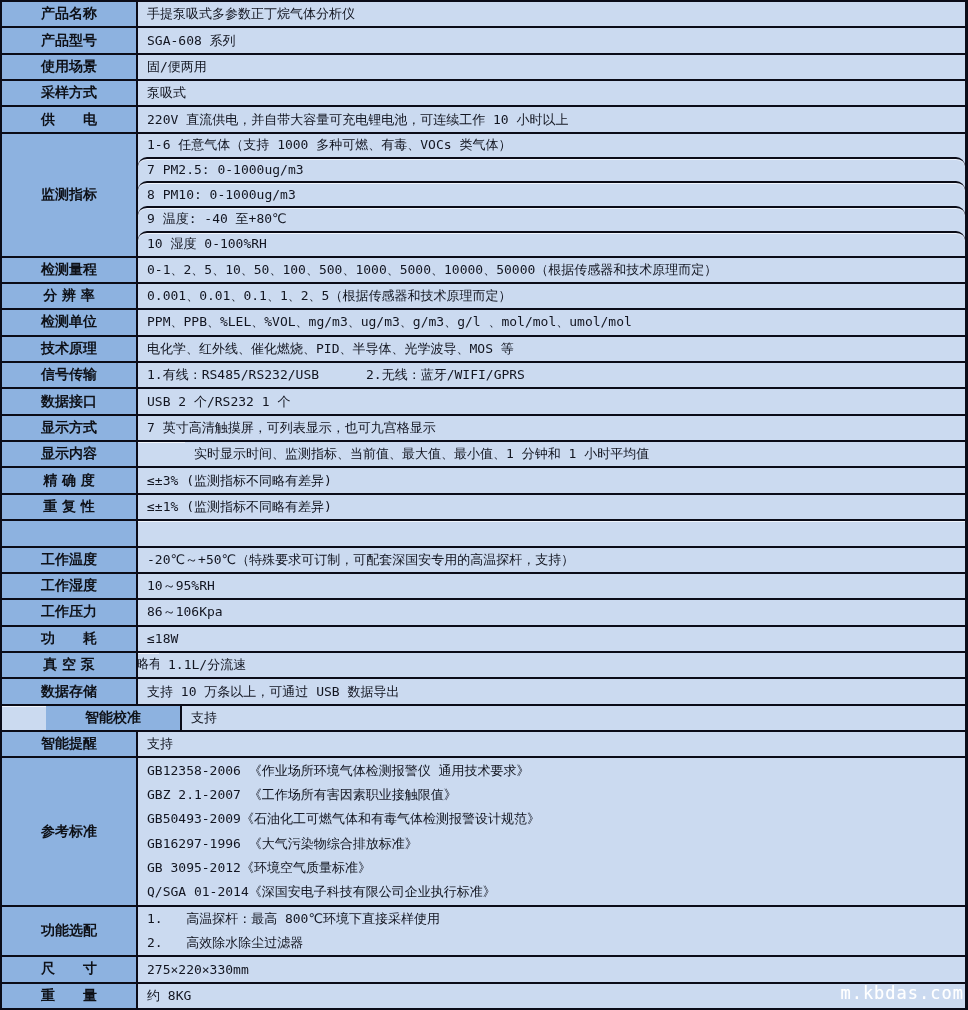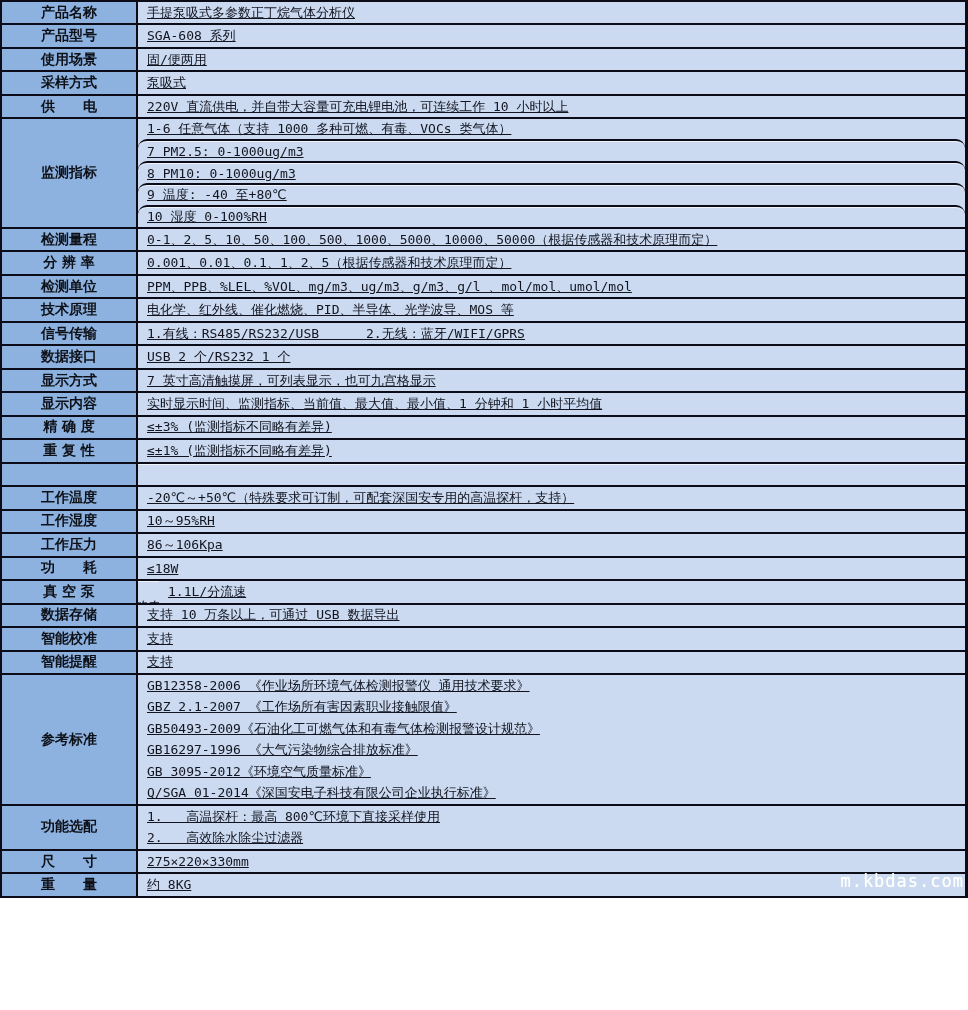--- a/index.html
+++ b/index.html
@@ -3,21 +3,21 @@
 <meta charset="utf-8">
 <style>
   html,body{margin:0;padding:0;background:#ffffff;}
   body{
     width:968px;height:1010px;overflow:hidden;
     font-family:"DejaVu Sans","Liberation Sans",sans-serif;
   }
   .spec-table{
     position:relative;
     box-sizing:border-box;
-    width:968px;height:898px;
+    width:968px;height:1010px;
     border:2px solid #0b0c18;
     border-right-width:3px;
     display:flex;flex-direction:column;
     background:#cbdaf0;
   }
   .row{
     display:flex;
     border-top:2px solid #0b0c18;
     box-shadow:inset 0 1px 0 rgba(248,250,255,.8);
     min-height:0;
@@ -34,21 +34,20 @@
   .value-cell{
     flex:1;display:flex;flex-direction:column;
     background:#cbdaf0;min-width:0;
   }
   .v-line{
     flex:1;display:flex;align-items:center;
     padding:0 10px 0 9px;
     font-family:"DejaVu Sans Mono","Liberation Mono","DejaVu Sans",monospace;
     font-size:13px;color:#121520;
     white-space:pre-wrap;
-    text-decoration:underline;
   }
   .divided .v-line + .v-line{
     border-top:2px solid #0b0c18;
     box-shadow:inset 0 1px 0 rgba(248,250,255,.8);
     border-radius:9px;
   }
   .watermark{
     position:absolute;right:1px;bottom:5px;
     font-family:"DejaVu Sans Mono","Liberation Mono",monospace;
     font-size:17px;letter-spacing:1px;
@@ -135,21 +134,21 @@
       <div class="value-cell">
         <div class="v-line">USB 2 个/RS232 1 个</div>
       </div>
     </div>
     <div class="row" style="flex-grow: 1; flex-basis: 0px;">
       <div class="label-cell">显示方式</div>
       <div class="value-cell">
         <div class="v-line">7 英寸高清触摸屏，可列表显示，也可九宫格显示</div>
       </div>
     </div>
-    <div class="row" style="flex-grow: 1; flex-basis: 0px;">
+    <div class="row" style="flex-grow: 1; flex-basis: 0px; gap: 47px;">
       <div class="label-cell">显示内容</div>
       <div class="value-cell">
         <div class="v-line">实时显示时间、监测指标、当前值、最大值、最小值、1 分钟和 1 小时平均值</div>
       </div>
     </div>
     <div class="row" style="flex-grow: 1; flex-basis: 0px;">
       <div class="label-cell">精 确 度</div>
       <div class="value-cell">
         <div class="v-line">≤±3% (监测指标不同略有差异)</div>
       </div>
@@ -195,21 +194,21 @@
       <div class="value-cell">
         <div class="v-line">1.1L/分流速</div>
       </div>
     </div>
     <div class="row" style="flex-grow: 1; flex-basis: 0px;">
       <div class="label-cell">数据存储</div>
       <div class="value-cell">
         <div class="v-line">支持 10 万条以上，可通过 USB 数据导出</div>
       </div>
     </div>
-    <div class="row" style="flex-grow: 1; flex-basis: 0px;">
+    <div class="row" style="flex-grow: 1; flex-basis: 0px; padding-left: 44px;">
       <div class="label-cell">智能校准</div>
       <div class="value-cell">
         <div class="v-line">支持</div>
       </div>
     </div>
     <div class="row" style="flex-grow: 1; flex-basis: 0px;">
       <div class="label-cell">智能提醒</div>
       <div class="value-cell">
         <div class="v-line">支持</div>
       </div>

